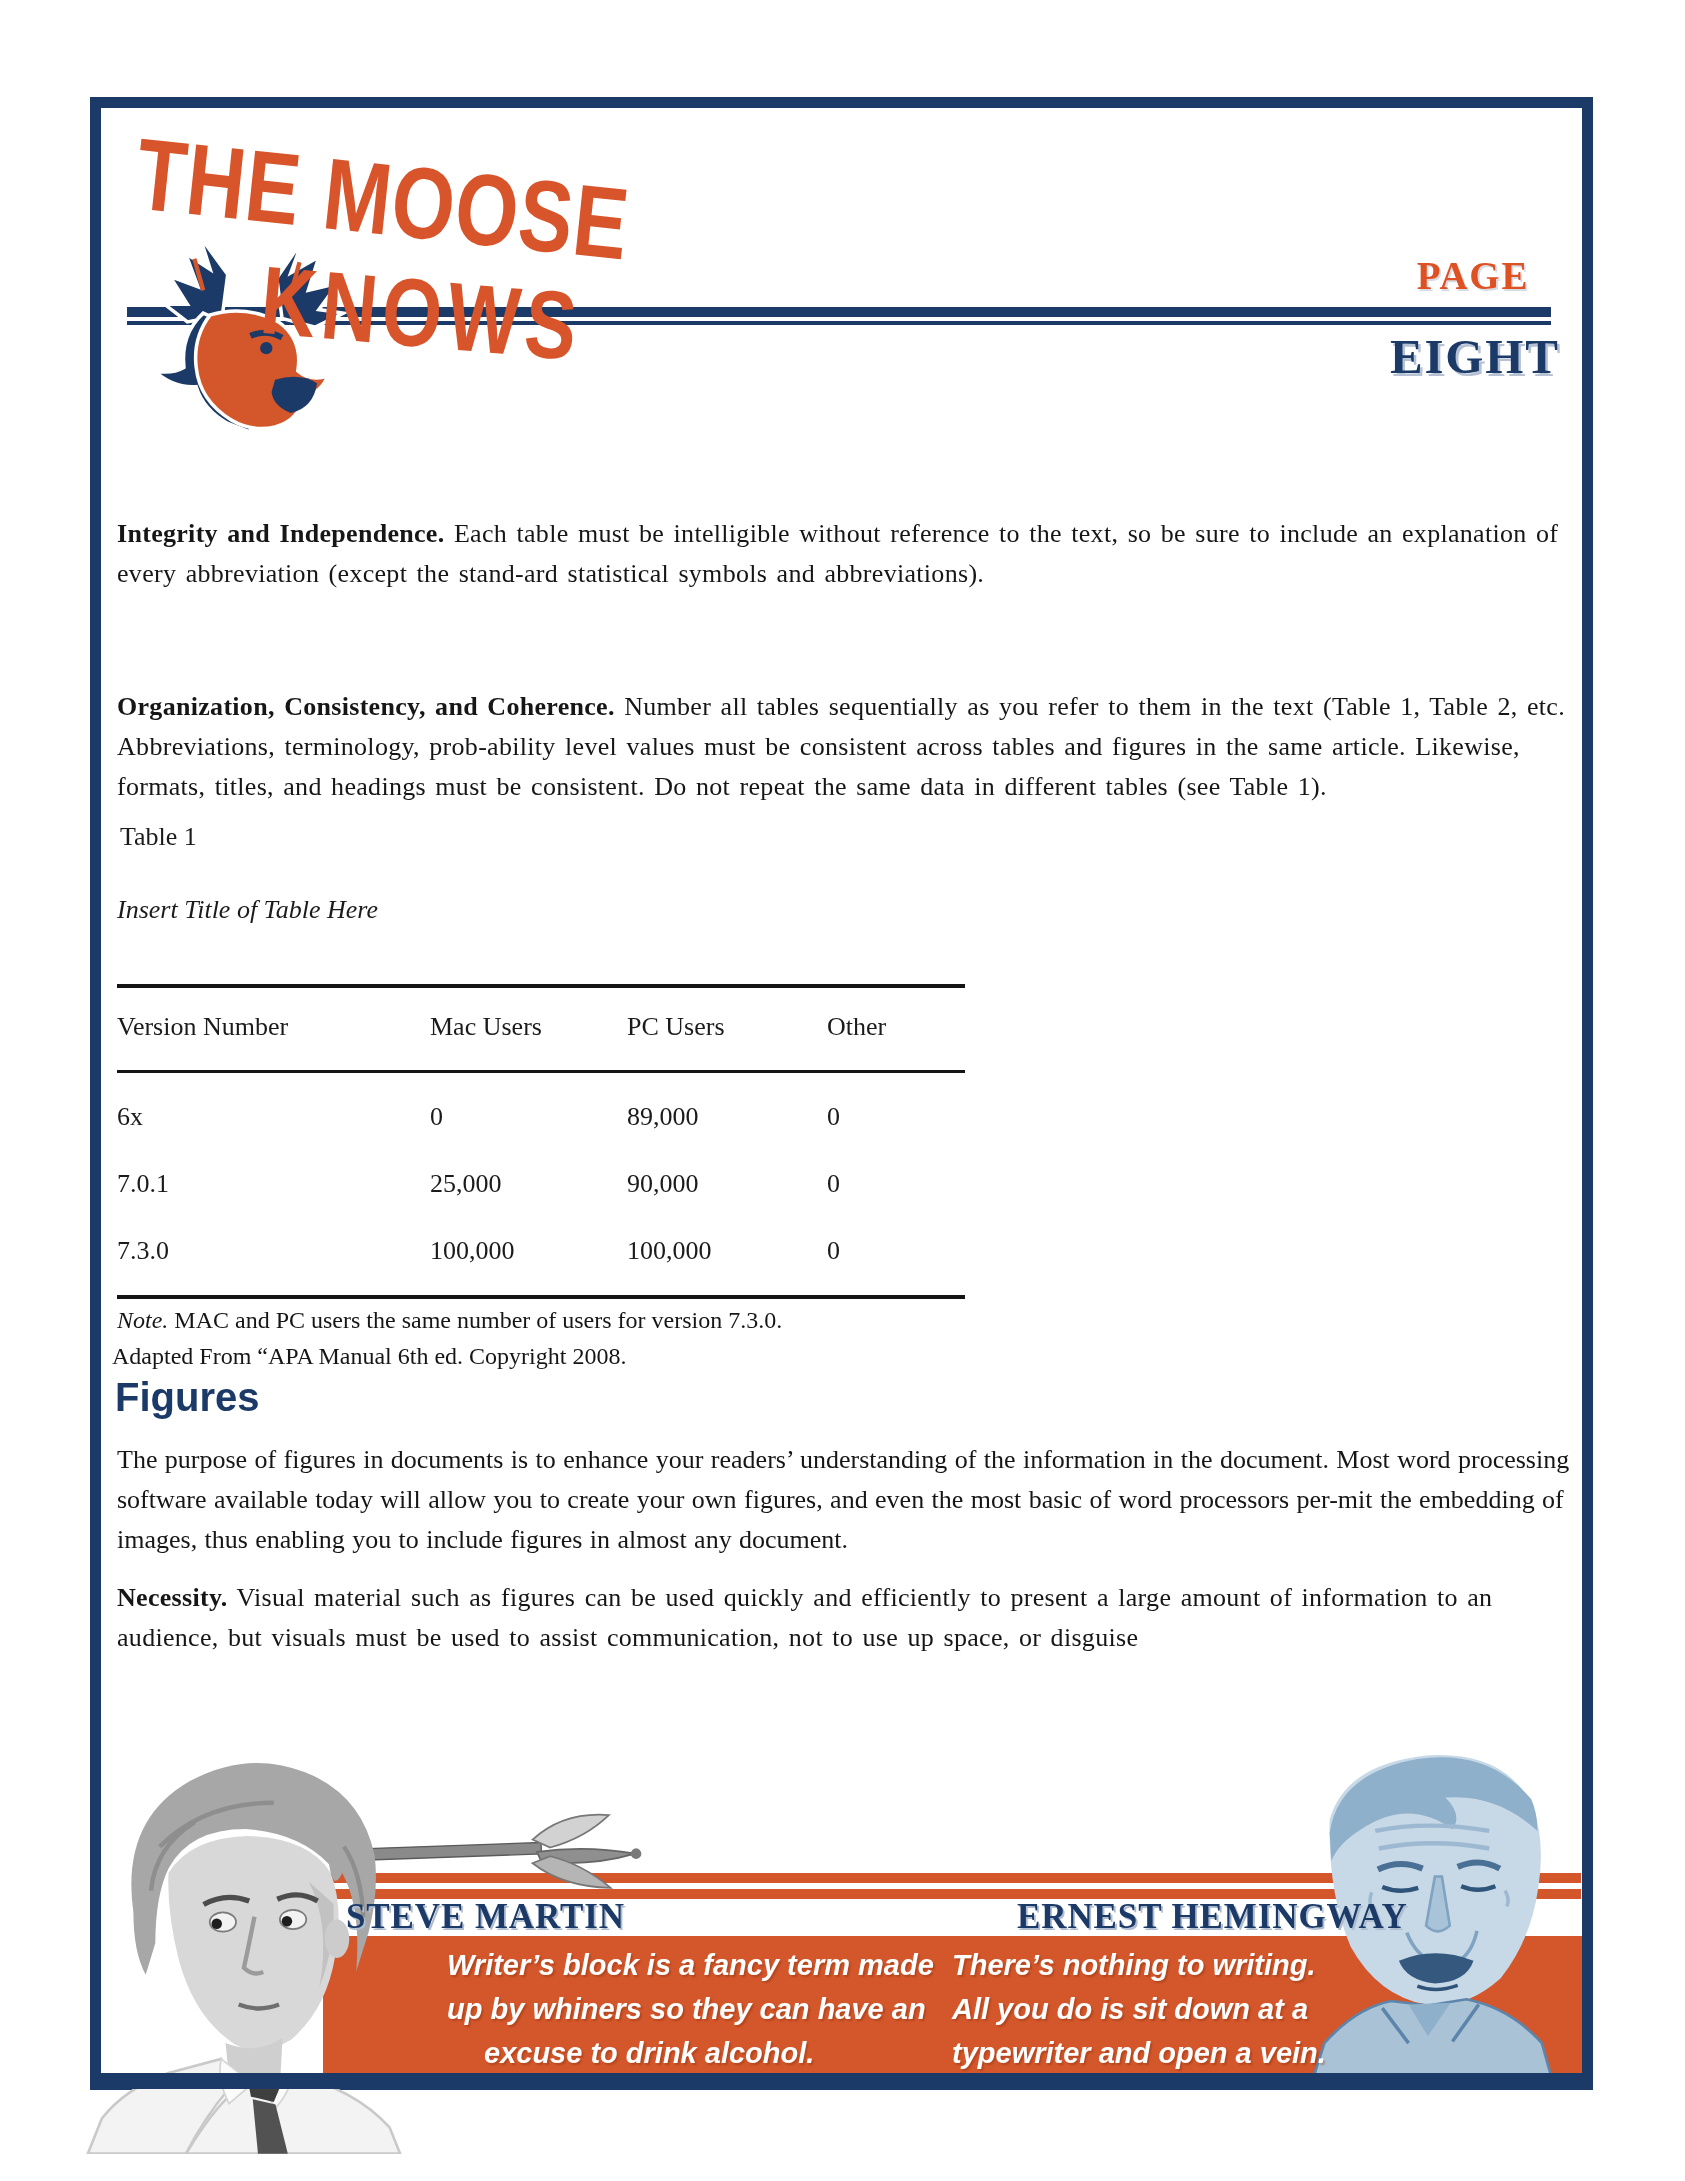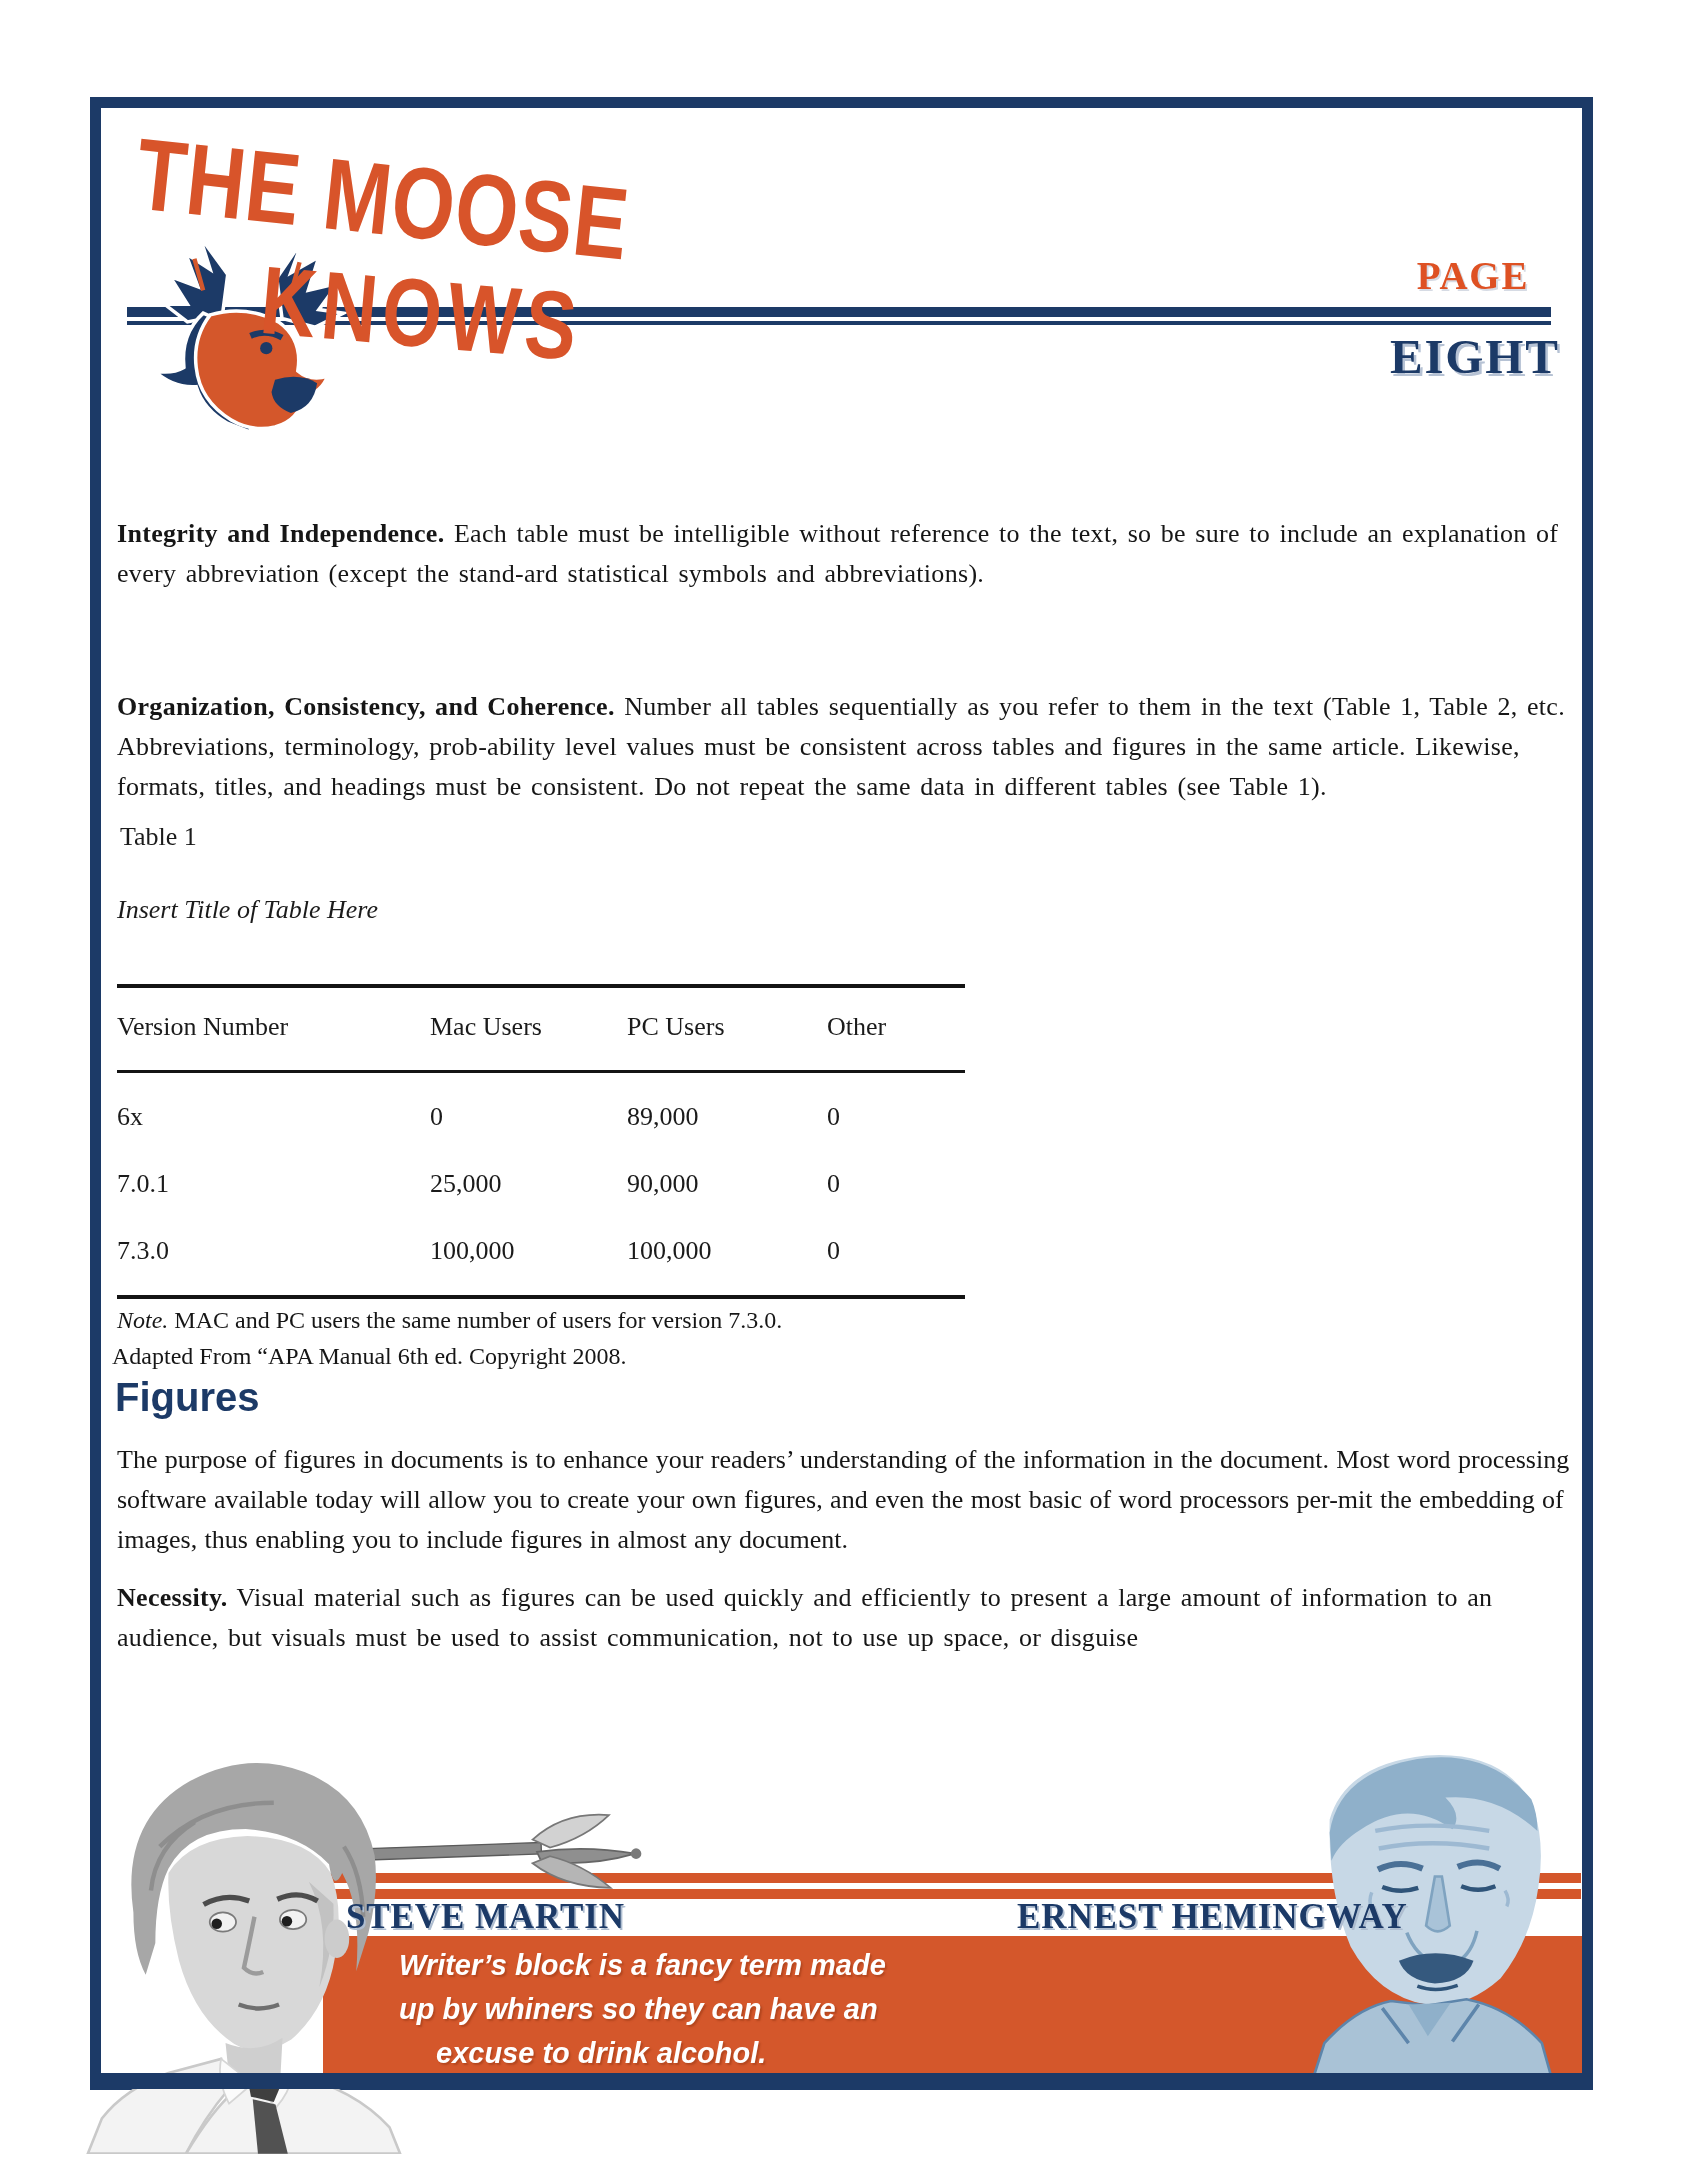--- a/index.html
+++ b/index.html
@@ -90,20 +90,21 @@
     transform:scaleY(1.05); transform-origin:left top;
     text-shadow:1.8px 2.6px 0 #aebdd0;
   }
   .author-left  { left:346px; }
   .author-right { left:1017px; }
   .quote {
     position:absolute; top:1943px; z-index:6; color:#ffffff;
     font-family:"Liberation Sans", sans-serif; font-weight:bold; font-style:italic;
     font-size:29px; line-height:44px; white-space:nowrap;
     text-shadow:1.8px 1.8px 1.8px rgba(120,40,10,.35);
+    margin-left:48px;
   }
   .quote-left  { left:399px; }
   .quote-right { left:904px; }
   .quote-left .q-line:nth-child(3) { margin-left:37px; }
 </style>
 </head>
 <body>
 
 <div class="page">
 
@@ -262,17 +263,22 @@
 
   <div class="author author-left">STEVE MARTIN</div>
   <div class="author author-right">ERNEST HEMINGWAY</div>
 
   <div class="quote quote-left">
     <div class="q-line">Writer’s block is a fancy term made</div>
     <div class="q-line">up by whiners so they can have an</div>
     <div class="q-line">excuse to drink alcohol.</div>
   </div>
 
+  <div class="quote quote-right">
+    <div class="q-line">There’s nothing to writing.</div>
+    <div class="q-line">All you do is sit down at a</div>
+    <div class="q-line">typewriter and open a vein.</div>
+  </div>
 
   <div class="bottom-bar"></div>
 
 </div>
 
 
 </body></html>

